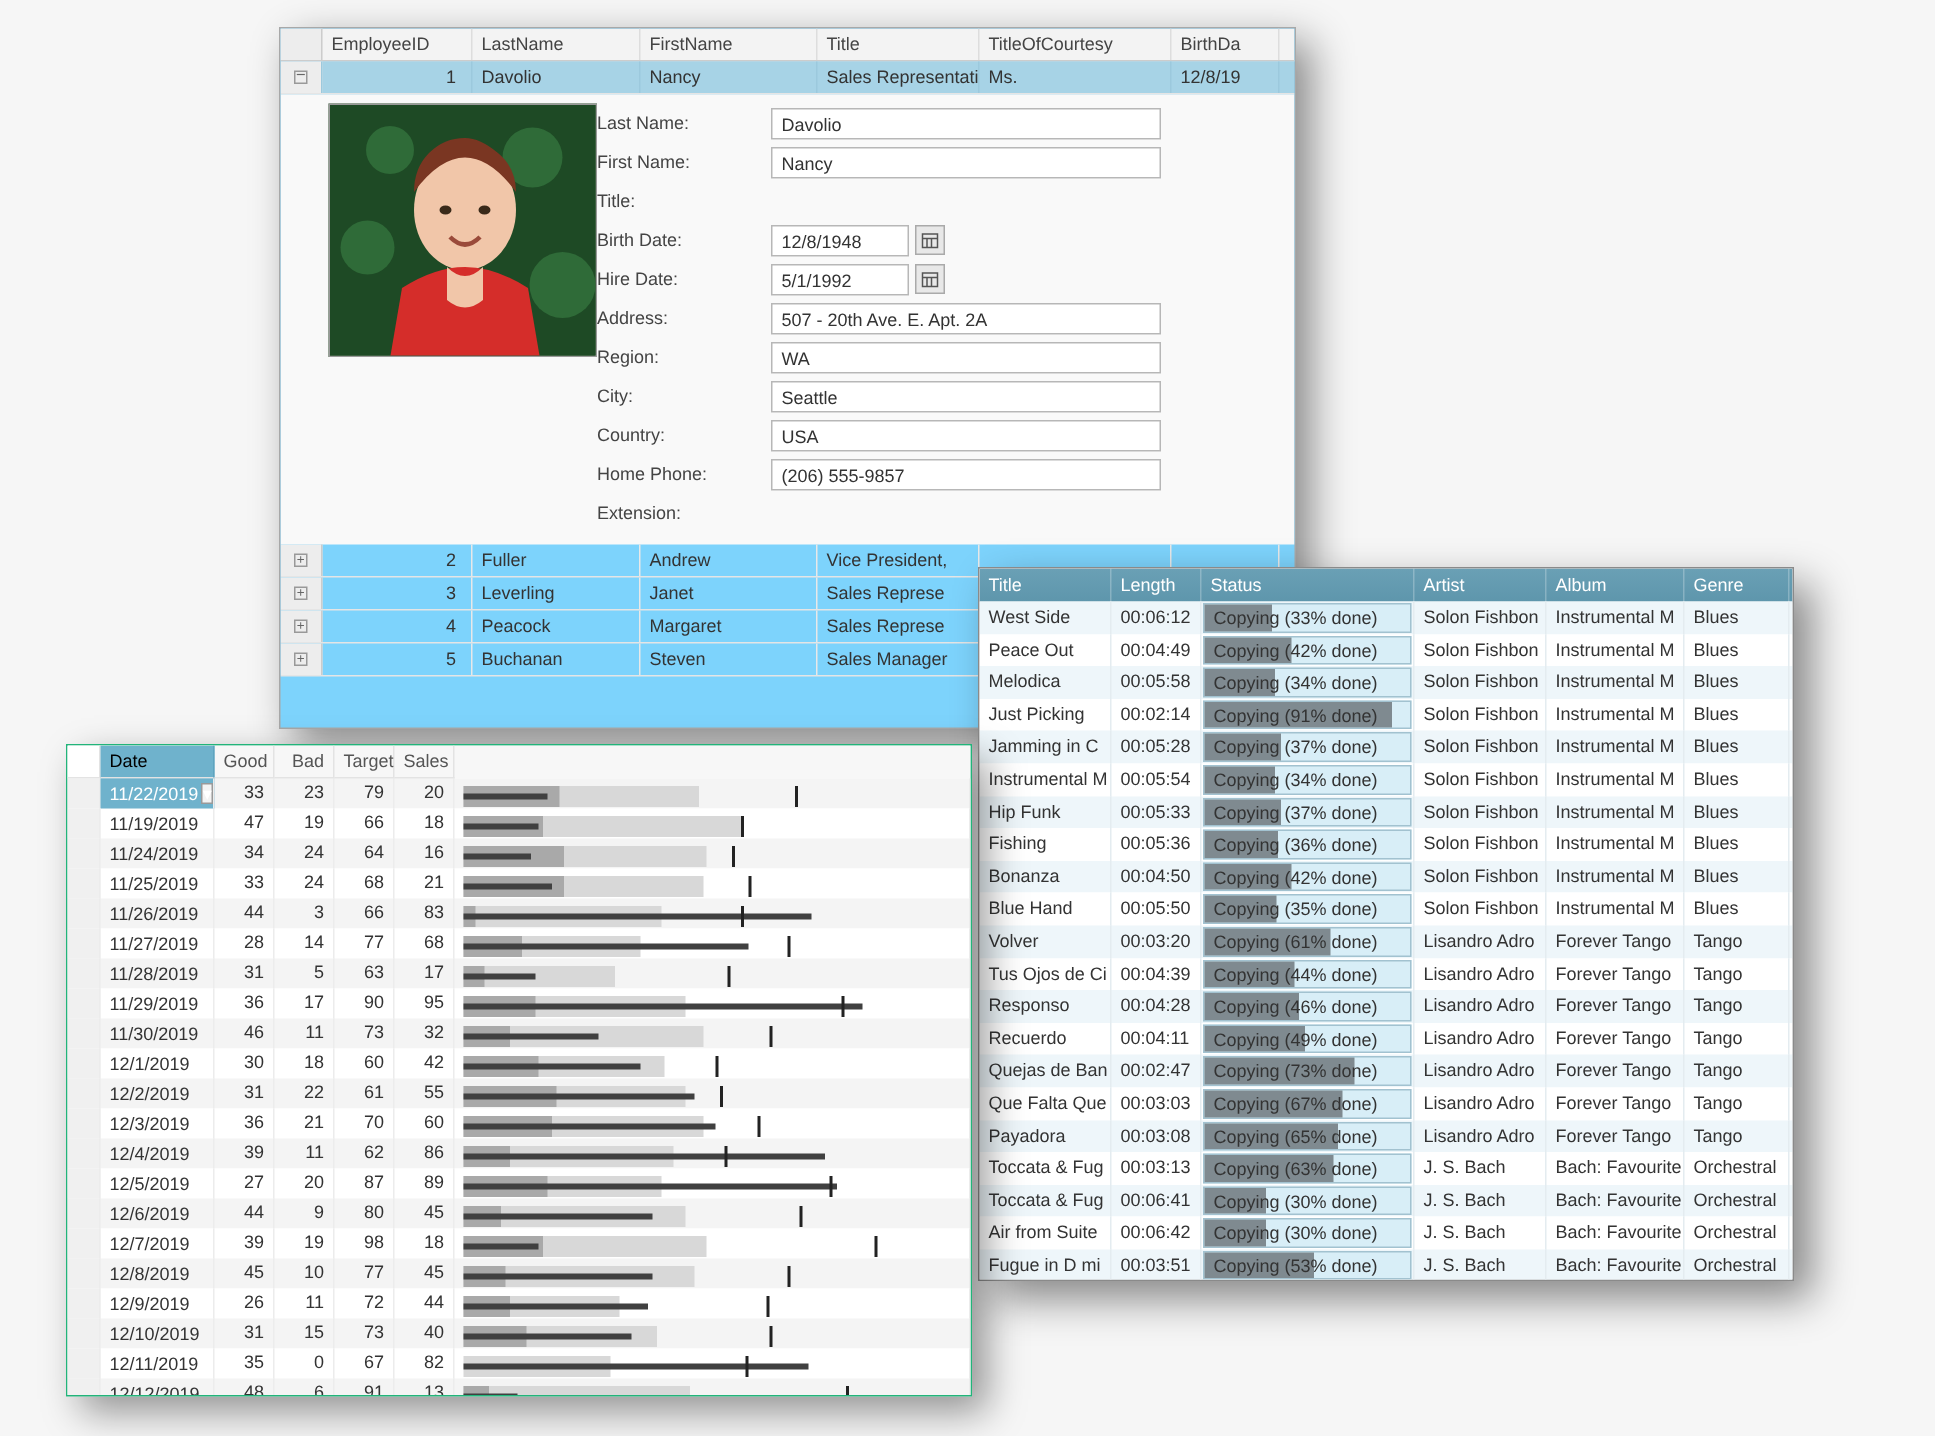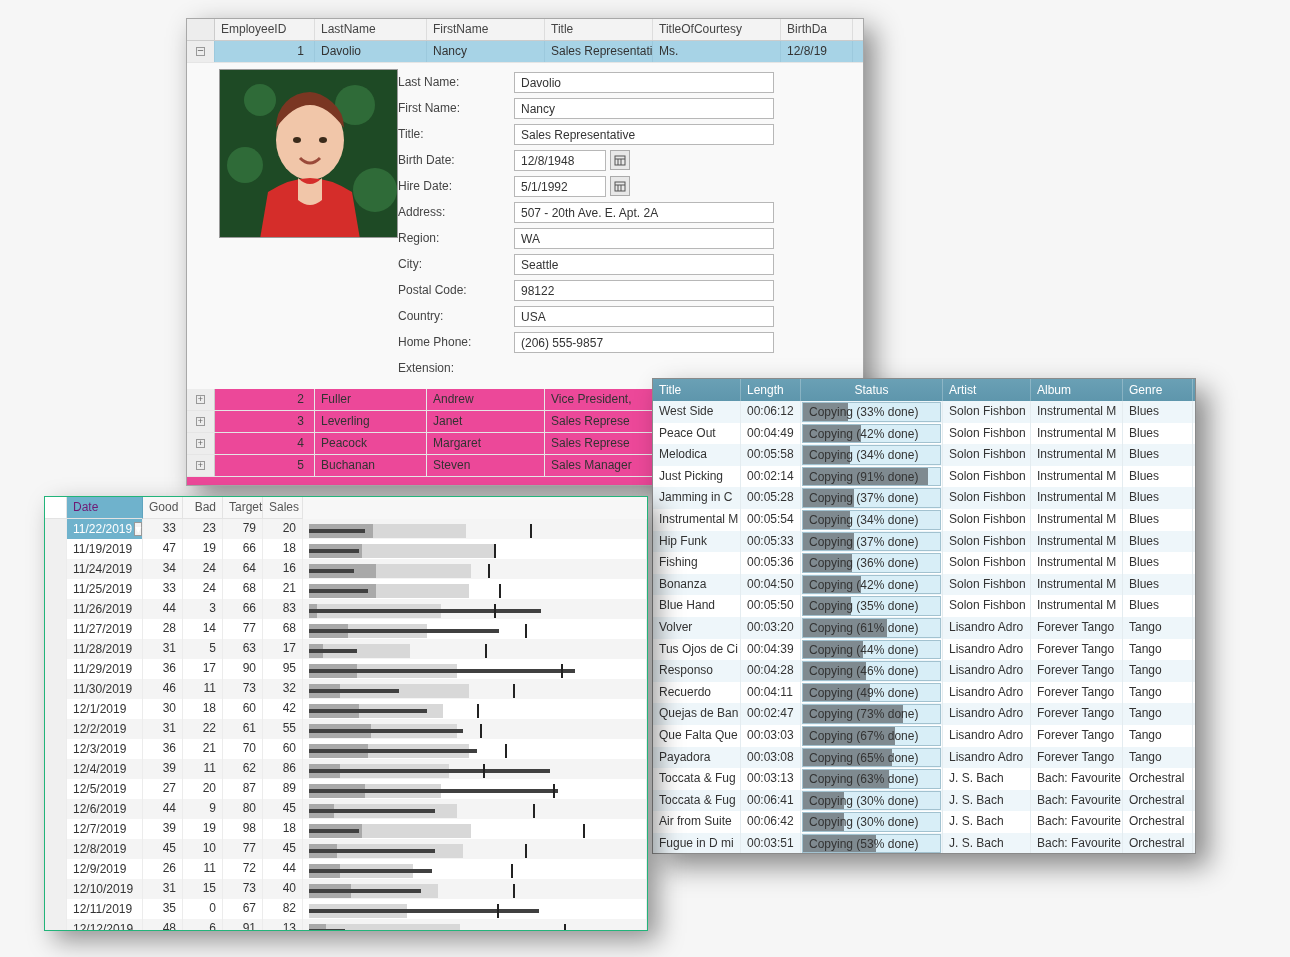--- a/index.html
+++ b/index.html
@@ -1,21 +1,21 @@
 <!DOCTYPE html>
 <html><head>
 <meta charset="utf-8">
 <style>
 * { box-sizing: border-box; margin: 0; padding: 0; }
 body { font-family: "Segoe UI", Arial, sans-serif; font-size: 12px; background: #f6f6f6; color: #333; width: 1290px; height: 957px; position: relative; }
 
 
 .emp-window {
   position: absolute; left: 186px; top: 18px; width: 678px; height: 468px;
-  background: #ec4899; border: 1px solid #a8a8a8; overflow: hidden;
+  background: #7dd3fc; border: 1px solid #a8a8a8; overflow: hidden;
   box-shadow: 10px 10px 26px rgba(0,0,0,.45);
 }
 .emp-header { display: flex; background: #f3f3f3; border-bottom: 1px solid #ccc; height: 22px; }
 .emp-header .gutter { width: 28px; border-right: 1px solid #ccc; background:#ededed;}
 .emp-header .col { border-right: 1px solid #ddd; padding: 3px 6px; color:#444; }
 .col-id { width: 100px; text-align:left;}
 .col-ln { width: 112px; }
 .col-fn { width: 118px; }
 .col-title { width: 108px; }
 .col-toc { width: 128px; }
@@ -49,21 +49,21 @@
 
 .song-window {
   position:absolute; left:652px; top:378px; width:544px; height:476px;
   background:#fff; border:1px solid #8a8a8a; overflow:hidden;
   box-shadow: 12px 12px 26px rgba(0,0,0,.45);
 }
 .song-header{ display:flex; height:22px; background:linear-gradient(#6aa0b5,#5e96ac); color:#fff; }
 .song-header .hcell{ padding:4px 6px; border-right:1px solid rgba(255,255,255,.25); }
 .song-header .title{width:88px;}
 .song-header .len{width:60px;}
-.song-header .status{width:142px;text-align:center;}
+.song-header .status{width:142px;}
 .song-header .artist{width:88px;}
 .song-header .album{width:92px;}
 .song-header .genre{width:70px;}
 
 .song-row{ display:flex; height:21.6px; }
 .song-row:nth-child(odd){ background:#eef6fa; }
 .song-row:nth-child(even){ background:#ffffff; }
 .song-row .scell{ padding:3px 6px; border-right:1px solid #e4ecf0; overflow:hidden; white-space:nowrap; }
 .song-row .title{width:88px;}
 .song-row .len{width:60px;}
@@ -78,21 +78,21 @@
 
 
 .bg-window{
   position:absolute; left:44px; top:496px; width:604px; height:435px;
   background:#fff; border:1px solid #22b47a; overflow:hidden;
   box-shadow: 10px 10px 24px rgba(0,0,0,.4);
 }
 .bg-header{ display:flex; height:22px; background:#f7f7f7; }
 .bg-header .hc{ padding:3px 6px; border-right:1px solid #e3e3e3; border-bottom:1px solid #e3e3e3; color:#555;}
 .bg-header .gut{width:22px;background:#ffffff;border-right:1px solid #e3e3e3;}
-.bg-header .date{width:76px;background:#6fb2cc;color:#701a75;border-right-color:#5fa4bf;}
+.bg-header .date{width:76px;background:#6fb2cc;color:#000000;border-right-color:#5fa4bf;}
 .bg-header .n{width:40px;text-align:right;}
 .bg-header .bg{flex:1;}
 
 .bg-row{ display:flex; height:20px; }
 .bg-row:nth-child(odd){ background:#f4f4f4;}
 .bg-row:nth-child(even){ background:#ffffff;}
 .bg-row .c{ padding:2px 6px; border-right:1px solid #ececec; }
 .bg-row .gut{width:22px;background:#f0f0f0;}
 .bg-row .date{width:76px;}
 .bg-row.sel .date{background:#6fb2cc;color:#fff;}
@@ -151,21 +151,20 @@
       <div class="field-row">
           <label>Last Name:</label>
           <div class="input">Davolio</div>
         </div>
       <div class="field-row">
           <label>First Name:</label>
           <div class="input">Nancy</div>
         </div>
       <div class="field-row">
           <label>Title:</label>
-          <div class="input">Sales Representative</div>
         </div>
       <div class="field-row">
           <label>Birth Date:</label>
           <div class="input narrow">12/8/1948</div>
           <div class="datebtn">
             <svg viewBox="0 0 12 12">
               <rect x="1" y="2" width="10" height="9" fill="none" stroke="#555"></rect>
               <line x1="1" y1="5" x2="11" y2="5" stroke="#555"></line>
               <line x1="4" y1="5" x2="4" y2="11" stroke="#555"></line>
               <line x1="7" y1="5" x2="7" y2="11" stroke="#555"></line>
@@ -188,24 +187,20 @@
           <label>Address:</label>
           <div class="input">507 - 20th Ave. E. Apt. 2A</div>
         </div>
       <div class="field-row">
           <label>Region:</label>
           <div class="input">WA</div>
         </div>
       <div class="field-row">
           <label>City:</label>
           <div class="input">Seattle</div>
-        </div>
-      <div class="field-row">
-          <label>Postal Code:</label>
-          <div class="input">98122</div>
         </div>
       <div class="field-row">
           <label>Country:</label>
           <div class="input">USA</div>
         </div>
       <div class="field-row">
           <label>Home Phone:</label>
           <div class="input">(206) 555-9857</div>
         </div>
       <div class="field-row">

